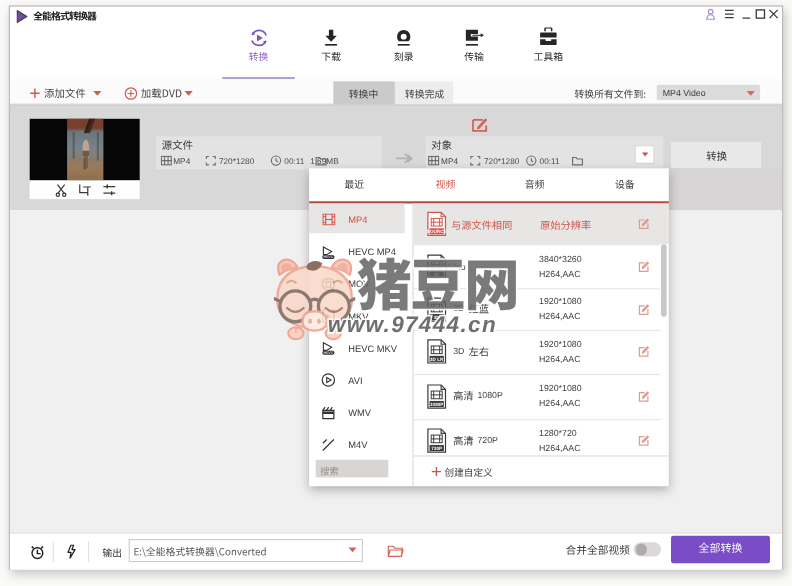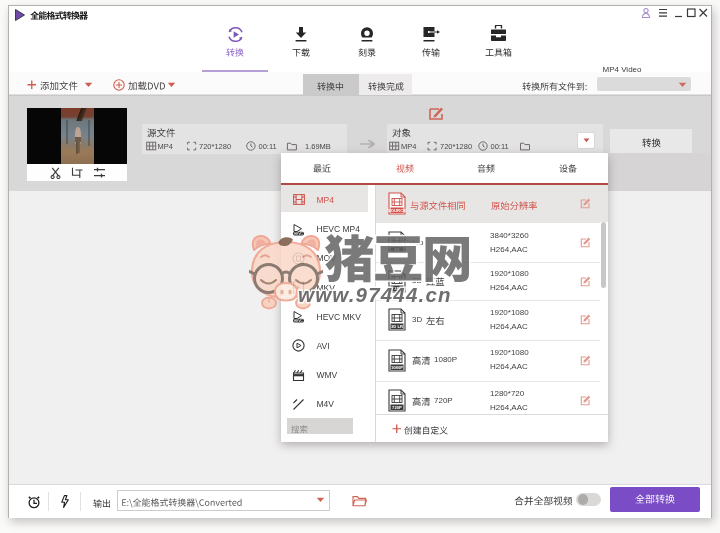--- a/index.html
+++ b/index.html
@@ -92,21 +92,21 @@
 <div style="position:absolute;left:317.0px;top:79.5px;"><svg width="27.0" height="11.2" viewBox="0 0 27.00 11.25" style="overflow:visible">
         <path fill="#3c3c3c" transform="translate(0,7.9) scale(0.009000,-0.009000)" d="M81 332C89 340 120 346 154 346H243V201L40 167L56 94L243 130V-76H315V144L450 171L447 236L315 213V346H418V414H315V567H243V414H145C177 484 208 567 234 653H417V723H255C264 757 272 791 280 825L206 840C200 801 192 762 183 723H46V653H165C142 571 118 503 107 478C89 435 75 402 58 398C67 380 77 346 81 332ZM426 535V464H573C552 394 531 329 513 278H801C766 228 723 168 682 115C647 138 612 160 579 179L531 131C633 70 752 -22 810 -81L860 -23C830 6 787 40 738 76C802 158 871 253 921 327L868 353L856 348H616L650 464H959V535H671L703 653H923V723H722L750 830L675 840L646 723H465V653H627L594 535Z M1164 839V638H1048V568H1164V345C1116 331 1072 318 1036 309L1056 235L1164 270V12C1164 0 1159 -4 1148 -4C1137 -5 1103 -5 1064 -4C1074 -25 1084 -58 1087 -77C1145 -78 1182 -75 1205 -62C1229 -50 1238 -29 1238 12V294L1345 329L1334 399L1238 368V568H1331V638H1238V839ZM1536 688H1744C1721 654 1692 617 1664 587H1458C1487 620 1513 654 1536 688ZM1333 289V224H1575C1535 137 1452 48 1279 -28C1295 -42 1318 -66 1329 -81C1499 -1 1588 93 1635 186C1699 68 1802 -28 1921 -77C1931 -59 1953 -32 1969 -17C1848 25 1744 115 1687 224H1950V289H1880V587H1750C1788 629 1827 678 1853 722L1803 756L1791 752H1575C1589 778 1602 803 1613 828L1537 842C1502 757 1435 651 1337 572C1353 561 1377 536 1388 519L1406 535V289ZM1478 289V527H1611V422C1611 382 1609 337 1598 289ZM1805 289H1671C1682 336 1684 381 1684 421V527H1805Z M2458 840V661H2096V186H2171V248H2458V-79H2537V248H2825V191H2902V661H2537V840ZM2171 322V588H2458V322ZM2825 322H2537V588H2825Z"></path>
       </svg></div>
 <div style="position:absolute;left:367.5px;top:79.5px;"><svg width="36.0" height="11.2" viewBox="0 0 36.00 11.25" style="overflow:visible">
         <path fill="#3c3c3c" transform="translate(0,7.9) scale(0.009000,-0.009000)" d="M81 332C89 340 120 346 154 346H243V201L40 167L56 94L243 130V-76H315V144L450 171L447 236L315 213V346H418V414H315V567H243V414H145C177 484 208 567 234 653H417V723H255C264 757 272 791 280 825L206 840C200 801 192 762 183 723H46V653H165C142 571 118 503 107 478C89 435 75 402 58 398C67 380 77 346 81 332ZM426 535V464H573C552 394 531 329 513 278H801C766 228 723 168 682 115C647 138 612 160 579 179L531 131C633 70 752 -22 810 -81L860 -23C830 6 787 40 738 76C802 158 871 253 921 327L868 353L856 348H616L650 464H959V535H671L703 653H923V723H722L750 830L675 840L646 723H465V653H627L594 535Z M1164 839V638H1048V568H1164V345C1116 331 1072 318 1036 309L1056 235L1164 270V12C1164 0 1159 -4 1148 -4C1137 -5 1103 -5 1064 -4C1074 -25 1084 -58 1087 -77C1145 -78 1182 -75 1205 -62C1229 -50 1238 -29 1238 12V294L1345 329L1334 399L1238 368V568H1331V638H1238V839ZM1536 688H1744C1721 654 1692 617 1664 587H1458C1487 620 1513 654 1536 688ZM1333 289V224H1575C1535 137 1452 48 1279 -28C1295 -42 1318 -66 1329 -81C1499 -1 1588 93 1635 186C1699 68 1802 -28 1921 -77C1931 -59 1953 -32 1969 -17C1848 25 1744 115 1687 224H1950V289H1880V587H1750C1788 629 1827 678 1853 722L1803 756L1791 752H1575C1589 778 1602 803 1613 828L1537 842C1502 757 1435 651 1337 572C1353 561 1377 536 1388 519L1406 535V289ZM1478 289V527H1611V422C1611 382 1609 337 1598 289ZM1805 289H1671C1682 336 1684 381 1684 421V527H1805Z M2227 546V477H2771V546ZM2056 360V290H2325C2313 112 2272 25 2044 -19C2058 -34 2078 -62 2084 -81C2334 -28 2387 81 2402 290H2578V39C2578 -41 2601 -64 2694 -64C2713 -64 2827 -64 2847 -64C2927 -64 2948 -29 2957 108C2937 114 2905 126 2888 138C2885 23 2879 5 2841 5C2815 5 2721 5 2701 5C2660 5 2653 10 2653 39V290H2943V360ZM2421 827C2439 796 2458 758 2471 725H2082V503H2157V653H2838V503H2916V725H2560C2546 762 2520 812 2496 849Z M3544 839C3544 782 3546 725 3549 670H3128V389C3128 259 3119 86 3036 -37C3054 -46 3086 -72 3099 -87C3191 45 3206 247 3206 388V395H3389C3385 223 3380 159 3367 144C3359 135 3350 133 3335 133C3318 133 3275 133 3229 138C3241 119 3249 89 3250 68C3299 65 3345 65 3371 67C3398 70 3415 77 3431 96C3452 123 3457 208 3462 433C3462 443 3463 465 3463 465H3206V597H3554C3566 435 3590 287 3628 172C3562 96 3485 34 3396 -13C3412 -28 3439 -59 3451 -75C3528 -29 3597 26 3658 92C3704 -11 3764 -73 3841 -73C3918 -73 3946 -23 3959 148C3939 155 3911 172 3894 189C3888 56 3876 4 3847 4C3796 4 3751 61 3714 159C3788 255 3847 369 3890 500L3815 519C3783 418 3740 327 3686 247C3660 344 3641 463 3630 597H3951V670H3626C3623 725 3622 781 3622 839ZM3671 790C3735 757 3812 706 3850 670L3897 722C3858 756 3779 805 3716 836Z"></path>
       </svg></div>
 <div style="position:absolute;left:522.2px;top:79.5px;"><svg width="65.5" height="11.2" viewBox="0 0 65.50 11.25" style="overflow:visible">
         <path fill="#3c3c3c" transform="translate(0,7.9) scale(0.009000,-0.009000)" d="M81 332C89 340 120 346 154 346H243V201L40 167L56 94L243 130V-76H315V144L450 171L447 236L315 213V346H418V414H315V567H243V414H145C177 484 208 567 234 653H417V723H255C264 757 272 791 280 825L206 840C200 801 192 762 183 723H46V653H165C142 571 118 503 107 478C89 435 75 402 58 398C67 380 77 346 81 332ZM426 535V464H573C552 394 531 329 513 278H801C766 228 723 168 682 115C647 138 612 160 579 179L531 131C633 70 752 -22 810 -81L860 -23C830 6 787 40 738 76C802 158 871 253 921 327L868 353L856 348H616L650 464H959V535H671L703 653H923V723H722L750 830L675 840L646 723H465V653H627L594 535Z M1164 839V638H1048V568H1164V345C1116 331 1072 318 1036 309L1056 235L1164 270V12C1164 0 1159 -4 1148 -4C1137 -5 1103 -5 1064 -4C1074 -25 1084 -58 1087 -77C1145 -78 1182 -75 1205 -62C1229 -50 1238 -29 1238 12V294L1345 329L1334 399L1238 368V568H1331V638H1238V839ZM1536 688H1744C1721 654 1692 617 1664 587H1458C1487 620 1513 654 1536 688ZM1333 289V224H1575C1535 137 1452 48 1279 -28C1295 -42 1318 -66 1329 -81C1499 -1 1588 93 1635 186C1699 68 1802 -28 1921 -77C1931 -59 1953 -32 1969 -17C1848 25 1744 115 1687 224H1950V289H1880V587H1750C1788 629 1827 678 1853 722L1803 756L1791 752H1575C1589 778 1602 803 1613 828L1537 842C1502 757 1435 651 1337 572C1353 561 1377 536 1388 519L1406 535V289ZM1478 289V527H1611V422C1611 382 1609 337 1598 289ZM1805 289H1671C1682 336 1684 381 1684 421V527H1805Z M2534 739V406C2534 267 2523 91 2404 -32C2420 -42 2451 -67 2462 -82C2591 48 2611 255 2611 406V429H2766V-77H2841V429H2958V501H2611V684C2726 702 2854 728 2939 764L2888 828C2806 790 2659 758 2534 739ZM2172 361V391V521H2370V361ZM2441 819C2362 783 2218 756 2098 741V391C2098 261 2093 88 2029 -34C2045 -43 2077 -68 2090 -82C2147 22 2165 167 2170 293H2442V589H2172V685C2284 699 2408 721 2489 756Z M3391 840C3379 797 3365 753 3347 710H3063V640H3316C3252 508 3160 386 3040 304C3054 290 3078 263 3088 246C3151 291 3207 345 3255 406V-79H3329V119H3748V15C3748 0 3743 -6 3726 -6C3707 -7 3646 -8 3580 -5C3590 -26 3601 -57 3605 -77C3691 -77 3746 -77 3779 -66C3812 -53 3822 -30 3822 14V524H3336C3359 562 3379 600 3397 640H3939V710H3427C3442 747 3455 785 3467 822ZM3329 289H3748V184H3329ZM3329 353V456H3748V353Z M4423 823C4453 774 4485 707 4497 666L4580 693C4566 734 4531 799 4501 847ZM4050 664V590H4206C4265 438 4344 307 4447 200C4337 108 4202 40 4036 -7C4051 -25 4075 -60 4083 -78C4250 -24 4389 48 4502 146C4615 46 4751 -28 4915 -73C4928 -52 4950 -20 4967 -4C4807 36 4671 107 4560 201C4661 304 4738 432 4796 590H4954V664ZM4504 253C4410 348 4336 462 4284 590H4711C4661 455 4592 344 4504 253Z M5317 341V268H5604V-80H5679V268H5953V341H5679V562H5909V635H5679V828H5604V635H5470C5483 680 5494 728 5504 775L5432 790C5409 659 5367 530 5309 447C5327 438 5359 420 5373 409C5400 451 5425 504 5446 562H5604V341ZM5268 836C5214 685 5126 535 5032 437C5045 420 5067 381 5075 363C5107 397 5137 437 5167 480V-78H5239V597C5277 667 5311 741 5339 815Z M6641 754V148H6711V754ZM6839 824V37C6839 20 6834 15 6817 15C6800 14 6745 14 6686 16C6698 -4 6710 -38 6714 -59C6787 -59 6840 -57 6871 -44C6901 -32 6912 -10 6912 37V824ZM6062 42 6079 -30C6211 -4 6401 32 6579 67L6575 133L6365 94V251H6565V318H6365V425H6294V318H6097V251H6294V82ZM6119 439C6143 450 6180 454 6493 484C6507 461 6519 440 6528 422L6585 460C6556 517 6490 608 6434 675L6379 643C6404 613 6430 577 6454 543L6198 521C6239 575 6280 642 6314 708H6585V774H6071V708H6230C6198 637 6157 573 6142 554C6125 530 6110 513 6094 510C6103 490 6114 455 6119 439Z M7139 390C7175 390 7205 418 7205 460C7205 501 7175 530 7139 530C7102 530 7073 501 7073 460C7073 418 7102 390 7139 390ZM7139 -13C7175 -13 7205 15 7205 56C7205 98 7175 126 7139 126C7102 126 7073 98 7073 56C7073 15 7102 -13 7139 -13Z"></path>
       </svg></div>
 <div class="abs" style="left:597px;top:76.5px;width:94px;height:14.5px;background:#dcdbdb;border-radius:2px"></div>
-<div style="position:absolute;top:65px;font:400 8px 'Liberation Sans',sans-serif;color:#3b3b3b;white-space:nowrap;left:602.5px;">MP4 Video</div>
+<div style="position:absolute;top:80px;font:400 8px 'Liberation Sans',sans-serif;color:#3b3b3b;white-space:nowrap;left:602.5px;">MP4 Video</div>
 <svg class="abs" style="left:678px;top:81.5px" width="9" height="6" viewBox="0 0 9 6">
       <path d="M0.8 0.8 L4.5 5 L8.2 0.8 Z" fill="#d0685c"></path>
     </svg>
 <div class="abs" style="left:9px;top:95px;width:701.5px;height:96px;background:#d9d8d8;border-top:1px solid #c9c8c8"></div>
 <div class="abs" style="left:9px;top:191px;width:701.5px;height:293px;background:#f1f0f0"></div>
 <div class="abs" style="left:27px;top:107.5px;width:100px;height:56px;background:#060606"></div>
 <div class="abs" style="left:61px;top:107.5px;width:33px;height:56px;background:linear-gradient(180deg,#7e3d2c 0%,#74402f 15%,#6d767a 21%,#74808a 42%,#7b8287 52%,#8a7a68 66%,#9a7a58 78%,#8d6f50 100%)">
 <div class="abs" style="left:0;top:0;width:33px;height:13px;background:linear-gradient(110deg,rgba(0,0,0,0) 52%,rgba(30,20,14,.85) 54%,rgba(62,40,28,.85) 66%,rgba(0,0,0,0) 70%)"></div>
 <div class="abs" style="left:5px;top:12px;width:1.5px;height:24px;background:rgba(45,55,58,.4)"></div>
 <div class="abs" style="left:27px;top:12px;width:1.5px;height:26px;background:rgba(45,55,58,.38)"></div>
@@ -138,21 +138,21 @@
           <path d="M41.6 3.5 V1.3 H43.9 M47.4 1.3 h2.3 v2.2 M49.7 6.7 v2.2 h-2.3 M43.9 8.9 h-2.3 V6.7"></path>
         </g>
 <circle cx="104.9" cy="5" r="4.2"></circle>
         <path d="M104.9 2.6 V5 L106.7 6.3"></path>
 <path d="M141.4 8.9 V2.2 h3.2 l1.2 1.4 h4.6 v5.3 Z"></path>
 </g>
     </svg>
 <div style="position:absolute;top:142.2px;font:400 7.5px 'Liberation Sans',sans-serif;color:#4a4a4a;white-space:nowrap;left:157.5px;">MP4</div>
 <div style="position:absolute;top:142.2px;font:400 7.5px 'Liberation Sans',sans-serif;color:#4a4a4a;white-space:nowrap;left:199px;">720*1280</div>
 <div style="position:absolute;top:142.2px;font:400 7.5px 'Liberation Sans',sans-serif;color:#4a4a4a;white-space:nowrap;left:258.5px;">00:11</div>
-<div style="position:absolute;top:142.2px;font:400 7.5px 'Liberation Sans',sans-serif;color:#4a4a4a;white-space:nowrap;left:305px;">1.69MB</div>
+<div style="position:absolute;top:142.2px;font:400 7.5px 'Liberation Sans',sans-serif;color:#4a4a4a;white-space:nowrap;left:282px;">1.69MB</div>
 <svg class="abs" style="left:360px;top:139px" width="16" height="10" viewBox="0 0 16 10">
       <path d="M0 5 h11 M8 1 l5 4 -5 4" fill="none" stroke="#b5b1b1" stroke-width="1.6"></path>
       <path d="M10.5 0.8 L15.5 5 L10.5 9.2 Z" fill="#b5b1b1"></path>
     </svg>
 <svg class="abs" style="left:429px;top:105.5px" width="15" height="14" viewBox="0 0 15 14">
 <path d="M1 3 H10 M1 3 V13 H13 V8" fill="none" stroke="#cf6456" stroke-width="1.6"></path>
 <path d="M5 9.5 L12.2 1.6 L14 3.2 L6.8 11 L4.6 11.6 Z" fill="#cf6456"></path>
     </svg>
 <div class="abs" style="left:387px;top:123.5px;width:216px;height:29px;background:#e4e3e3"></div>
 <div style="position:absolute;left:392px;top:125.7px;"><svg width="19.0" height="11.9" viewBox="0 0 19.00 11.88" style="overflow:visible">

